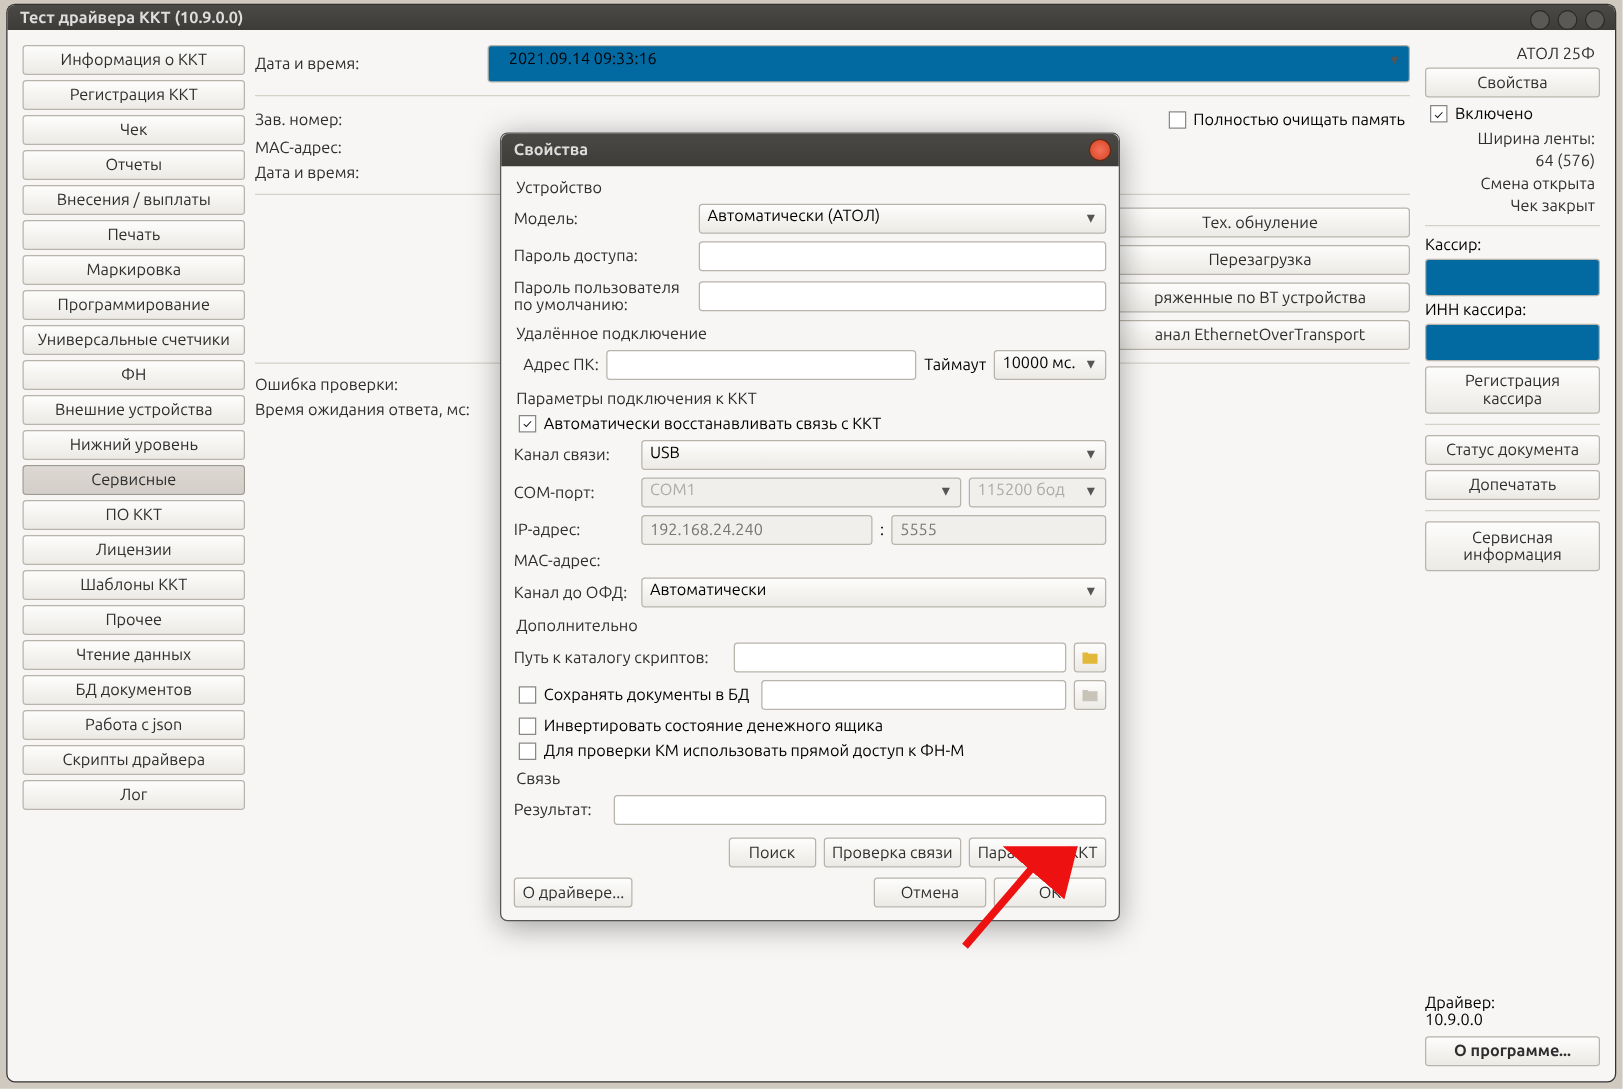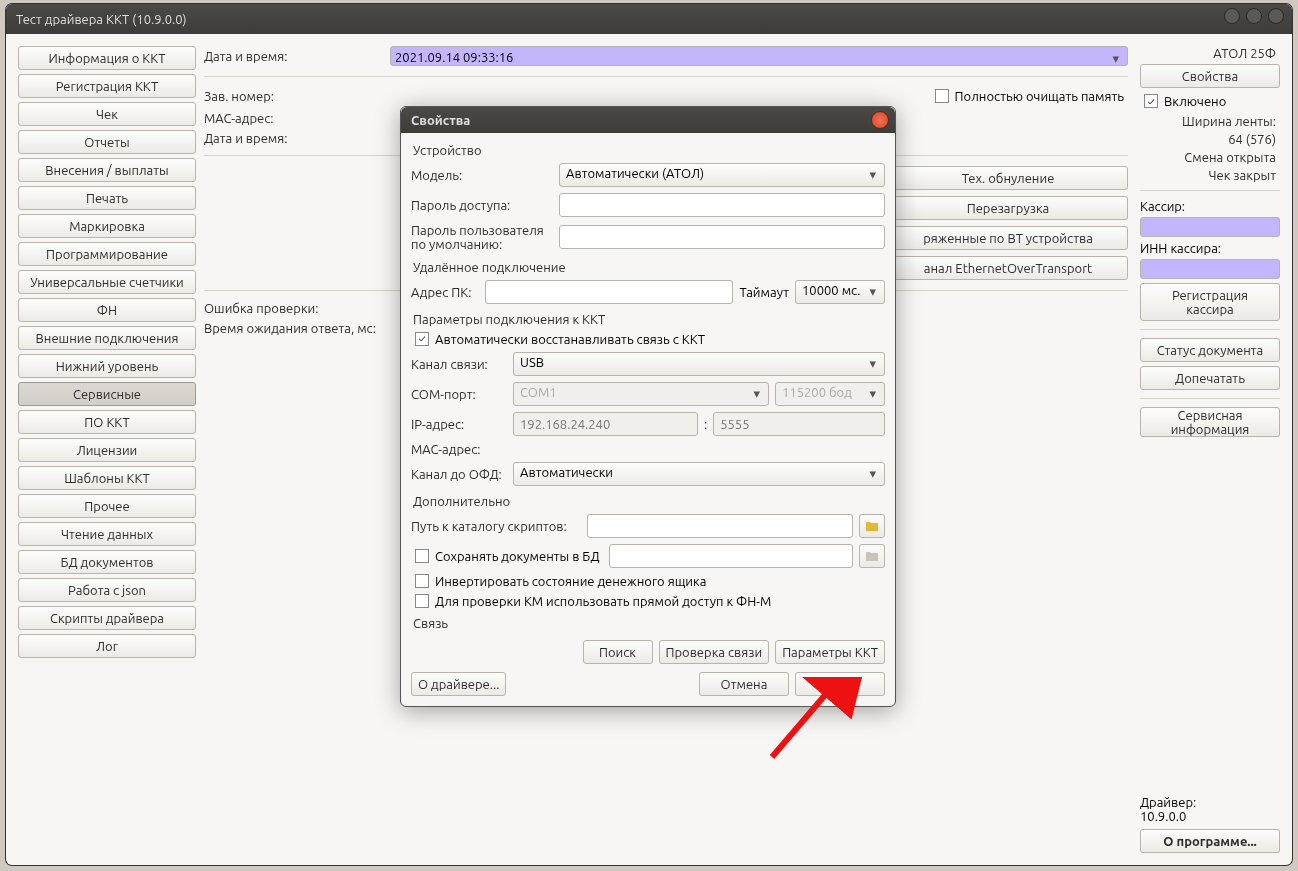--- a/index.html
+++ b/index.html
@@ -1,28 +1,28 @@
 <!DOCTYPE html>
 <html><head>
 <meta charset="utf-8">
 <style>
 * { box-sizing: border-box; margin: 0; padding: 0; font-family: "Ubuntu", "Cantarell", "DejaVu Sans", sans-serif; font-size: 13px; }
 body { background: #d0c9bf; width: 1298px; height: 871px; overflow: hidden; position: relative; }
 .window { position: absolute; top: 4px; left: 6px; right: 6px; bottom: 6px; background: #f7f6f5; border-radius: 6px; box-shadow: 0 0 0 1px #333; display: flex; flex-direction: column; }
-.titlebar { height: 30px; background: linear-gradient(#4b4945,#3e3c39); color: #ddd; display: flex; align-items: center; padding: 0 10px; border-radius: 6px 6px 0 0; font-weight: normal; position: relative; }
+.titlebar { height: 20px; background: linear-gradient(#4b4945,#3e3c39); color: #ddd; display: flex; align-items: center; padding: 0 10px; border-radius: 6px 6px 0 0; font-weight: bold; position: relative; }
 .titlebar-controls { position: absolute; right: 8px; top: 4px; display: flex; gap: 6px; }
 .titlebar-controls span { width: 16px; height: 16px; border-radius: 8px; background: #5b5955; display: inline-block; border: 1px solid #2b2a28; }
 .content { flex: 1; padding: 12px; display: flex; gap: 8px; }
 .sidebar { width: 178px; display: flex; flex-direction: column; gap: 4px; }
 .btn { background: linear-gradient(#fdfdfc,#eceae5); border: 1px solid #b8b4ac; border-radius: 3px; padding: 4px 6px; text-align: center; cursor: pointer; color: #2e2e2e; }
 .btn:active, .btn.active { background: linear-gradient(#ddd9d2,#d3cfc8); border-color: #9e9a92; }
 .main { flex: 1; display: flex; flex-direction: column; gap: 6px; padding-right: 4px; }
 .row { display: flex; align-items: center; gap: 6px; }
 .row-label { width: 180px; color: #2e2e2e; }
-.select, .text-input { background: #c4b5fd; border: 1px solid #b8b4ac; border-radius: 3px; padding: 3px 4px; height: 20px; }
+.select, .text-input { background: #0369a1; border: 1px solid #b8b4ac; border-radius: 3px; padding: 3px 16px; height: 30px; }
 .select.big { flex: 1; position: relative; }
 .select.big::after { content: "▾"; position: absolute; right: 8px; top: 4px; color: #555; }
 .wide-btn { flex: 1; }
 .right-panel { width: 140px; display: flex; flex-direction: column; gap: 4px; }
 .status-text { text-align: right; color: #2e2e2e; padding: 0 4px; }
 .checkbox-label { display: flex; align-items: center; gap: 6px; padding: 2px 4px; }
 .checkbox { width: 14px; height: 14px; border: 1px solid #888; background: #fff; display: inline-flex; align-items: center; justify-content: center; font-size: 10px; }
 hr.sep { border: none; border-top: 1px solid #d6d2ca; margin: 4px 0; }
 .bottom-status { margin-top: auto; }
 
@@ -64,21 +64,21 @@
       <div class="btn">Информация о ККТ</div>
       <div class="btn">Регистрация ККТ</div>
       <div class="btn">Чек</div>
       <div class="btn">Отчеты</div>
       <div class="btn">Внесения / выплаты</div>
       <div class="btn">Печать</div>
       <div class="btn">Маркировка</div>
       <div class="btn">Программирование</div>
       <div class="btn">Универсальные счетчики</div>
       <div class="btn">ФН</div>
-      <div class="btn">Внешние подключения</div>
+      <div class="btn">Внешние устройства</div>
       <div class="btn">Нижний уровень</div>
       <div class="btn active">Сервисные</div>
       <div class="btn">ПО ККТ</div>
       <div class="btn">Лицензии</div>
       <div class="btn">Шаблоны ККТ</div>
       <div class="btn">Прочее</div>
       <div class="btn">Чтение данных</div>
       <div class="btn">БД документов</div>
       <div class="btn">Работа с json</div>
       <div class="btn">Скрипты драйвера</div>
@@ -145,21 +145,21 @@
       <hr class="sep">
       <div>Кассир:</div>
       <input class="text-input" style="">
       <div>ИНН кассира:</div>
       <input class="text-input" style="">
       <div class="btn">Регистрация кассира</div>
       <hr class="sep">
       <div class="btn">Статус документа</div>
       <div class="btn">Допечатать</div>
       <hr class="sep">
-      <div class="btn" style="height:30px;display:flex;align-items:center;justify-content:center;">Сервисная информация</div>
+      <div class="btn" style="height:40px;display:flex;align-items:center;justify-content:center;">Сервисная информация</div>
       <div class="bottom-status">
         <div>Драйвер:</div>
         <div>10.9.0.0</div>
         <div class="btn" style="margin-top:6px;font-weight:bold;">О программе...</div>
       </div>
     </div>
   </div>
 </div>
 
 <div class="dialog">
@@ -177,21 +177,21 @@
       <div class="form-label">Пароль доступа:</div>
       <input class="form-input" style="">
     </div>
     <div class="form-row">
       <div class="form-label" style="line-height:1.1;">Пароль пользователя по умолчанию:</div>
       <input class="form-input" style="">
     </div>
 
     <div class="group-title">Удалённое подключение</div>
     <div class="form-row">
-      <div class="form-label" style="width:68px;">Адрес ПК:</div>
+      <div class="form-label" style="width:68px;text-align:right;">Адрес ПК:</div>
       <input class="form-input" style="">
       <div>Таймаут</div>
       <div class="form-select" style="flex:0 0 90px;">10000 мс.</div>
     </div>
 
     <div class="group-title">Параметры подключения к ККТ</div>
     <label class="checkbox-label">
       <span class="checkbox">✓</span>
       <span>Автоматически восстанавливать связь с ККТ</span>
     </label>
@@ -243,20 +243,24 @@
     <label class="checkbox-label">
       <span class="checkbox"></span>
       <span>Инвертировать состояние денежного ящика</span>
     </label>
     <label class="checkbox-label">
       <span class="checkbox"></span>
       <span>Для проверки КМ использовать прямой доступ к ФН-М</span>
     </label>
 
     <div class="group-title">Связь</div>
+    <div class="form-row">
+      <div class="form-label" style="width:74px;">Результат:</div>
+      <input class="form-input" style="">
+    </div>
     <div class="dialog-btn-row">
       <div class="btn dialog-btn" style="min-width:70px;">Поиск</div>
       <div class="btn dialog-btn">Проверка связи</div>
       <div class="btn dialog-btn">Параметры ККТ</div>
     </div>
     <div class="dialog-btn-row" style="justify-content:space-between;">
       <div class="btn dialog-btn left-about">О драйвере...</div>
       <div style="display:flex;gap:6px;">
         <div class="btn dialog-btn">Отмена</div>
         <div class="btn dialog-btn">OK</div>

